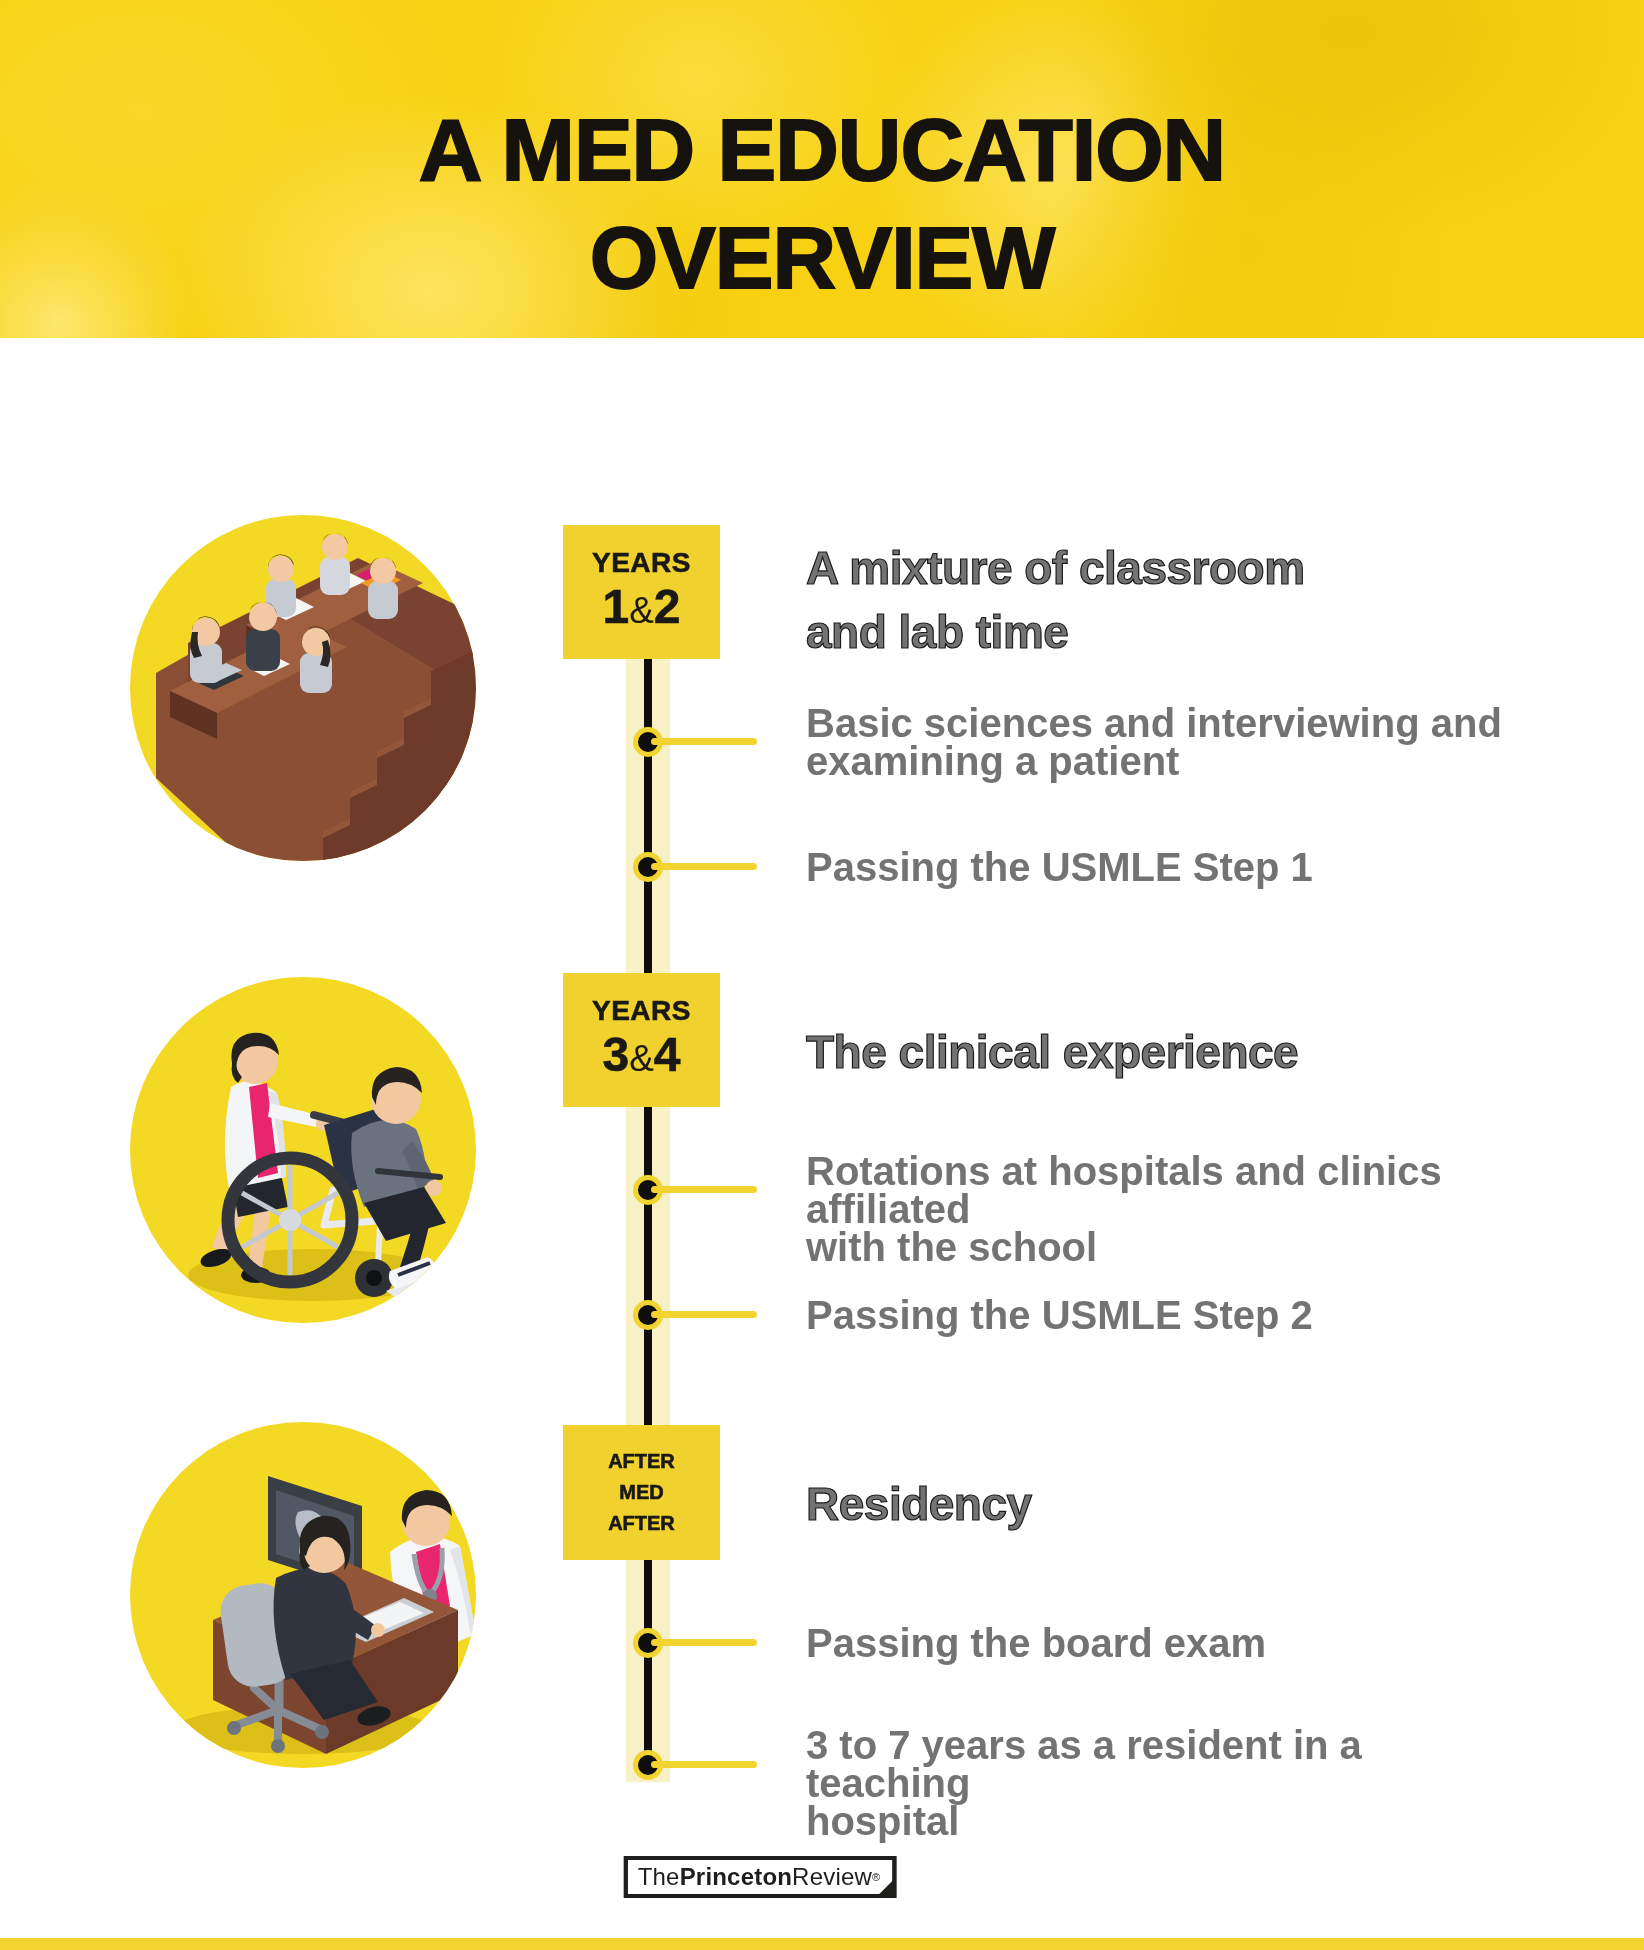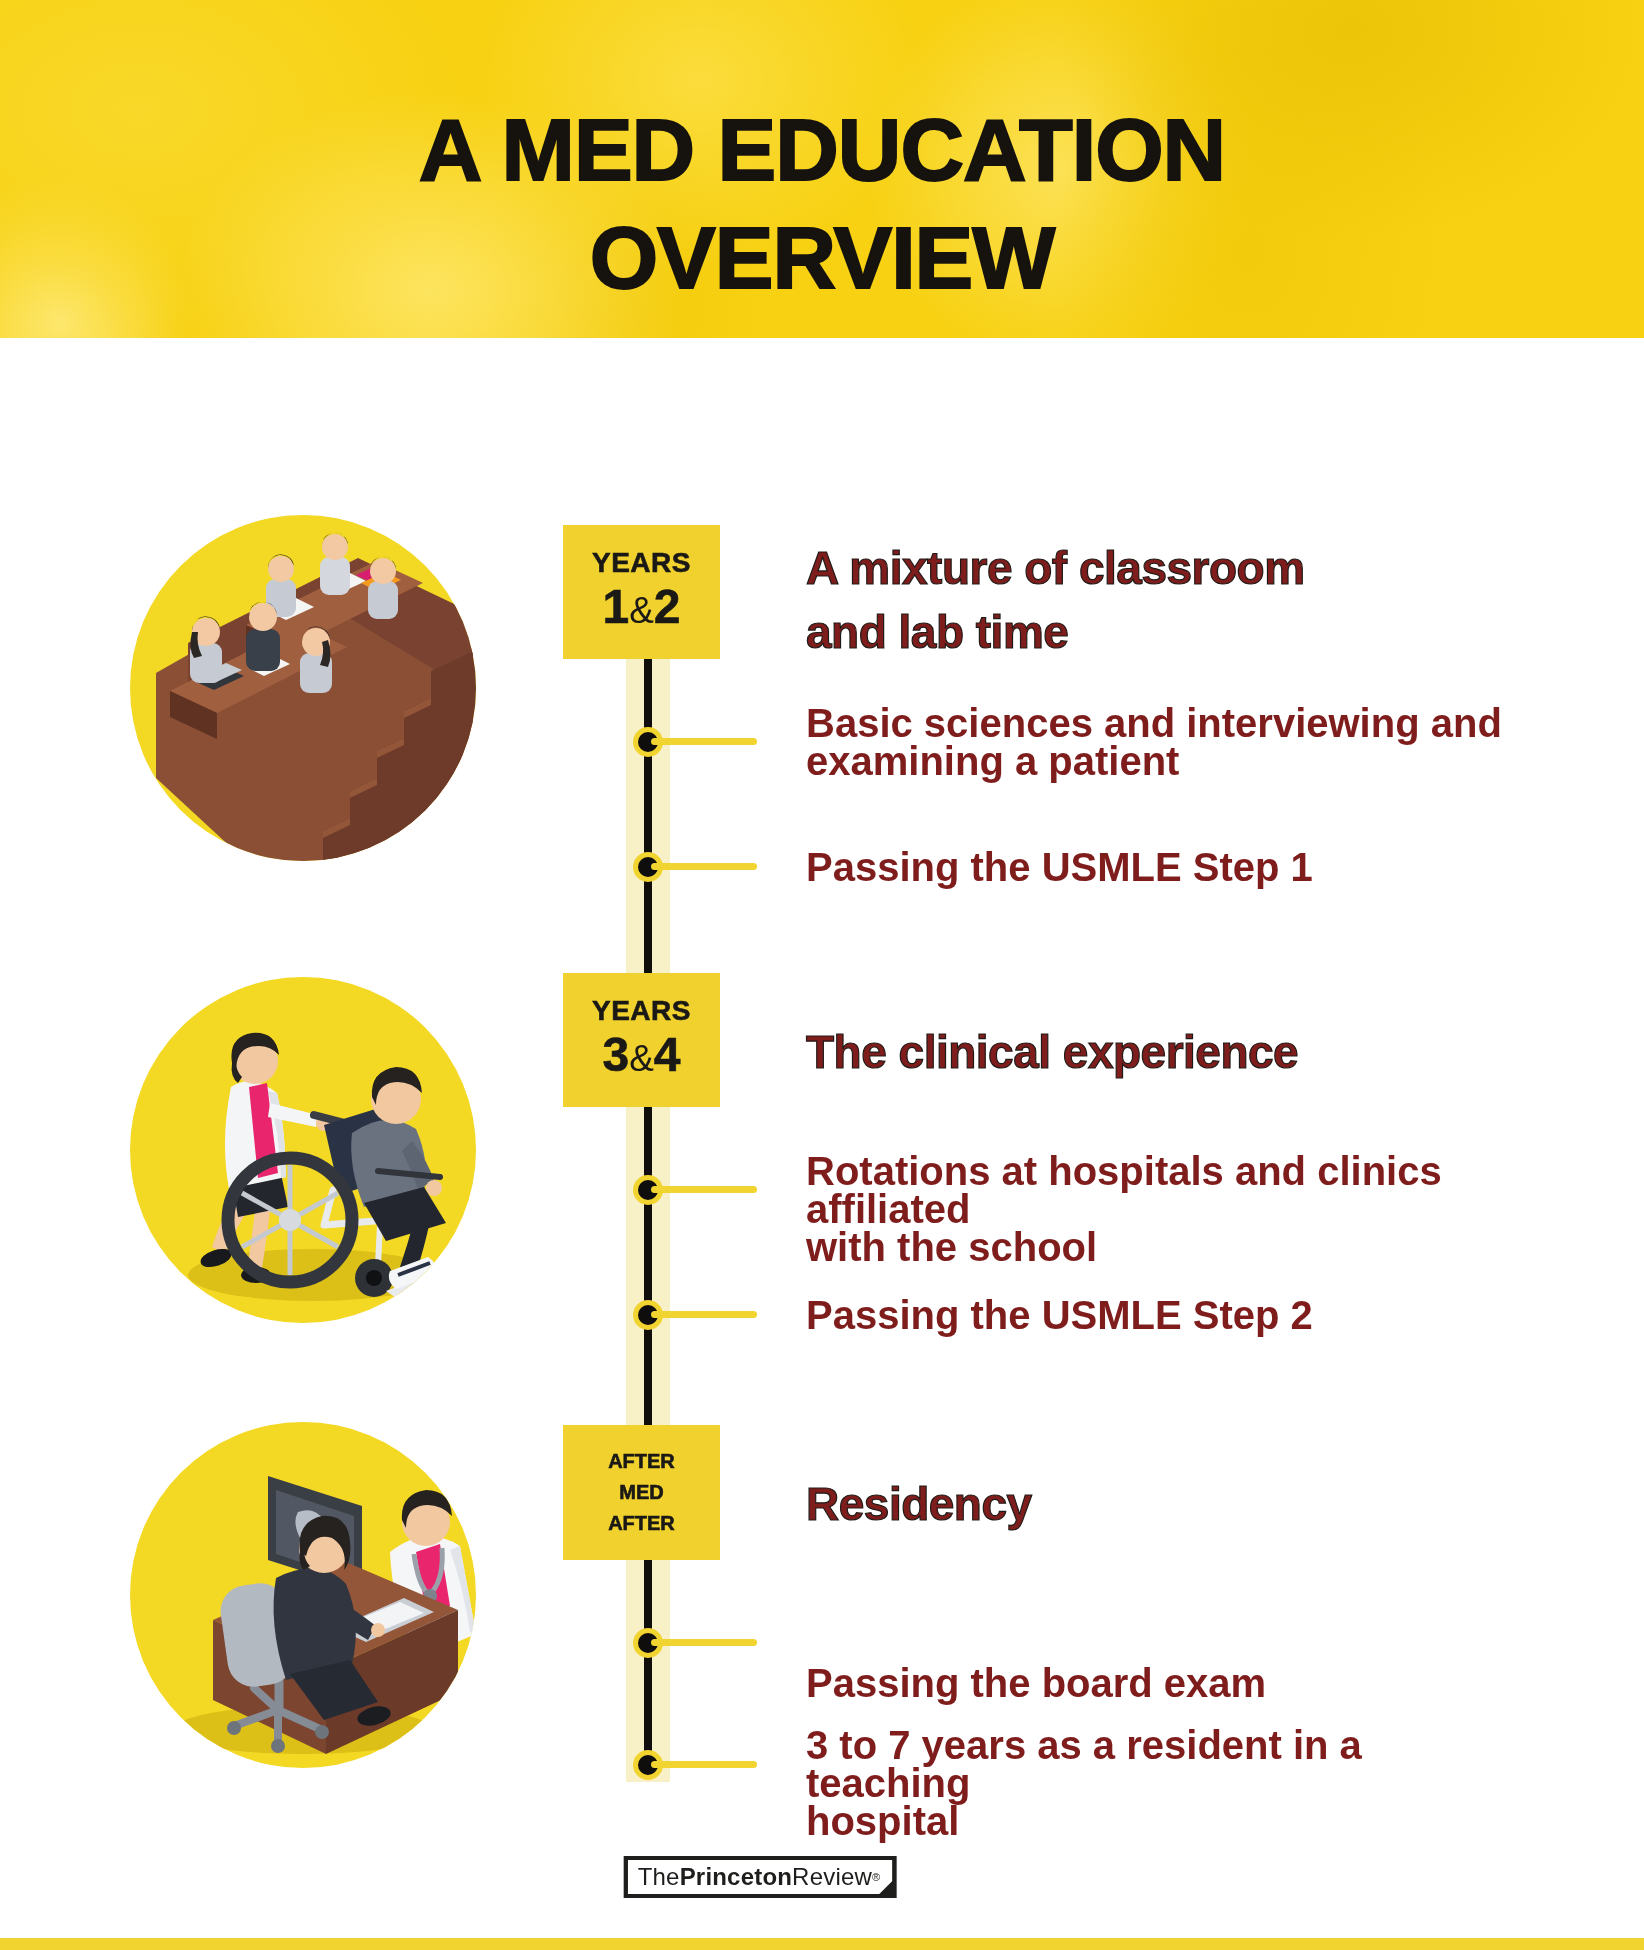--- a/index.html
+++ b/index.html
@@ -48,41 +48,41 @@
   .badge .b-big { font-size:48px; font-weight:700; line-height:52px; margin-top:2px; }
   .badge .b-big .amp { font-size:37px; font-weight:400; -webkit-text-stroke:0; }
   .badge .b-line { display:block; font-size:20px; line-height:31px; font-weight:700; }
 
   
   .dot {
     position:absolute; left:633px; width:30px; height:30px; border-radius:50%;
     background:#0F0E0C; border:5px solid #F2D430;
   }
   .stub { position:absolute; left:651px; width:106px; height:7px; border-radius:4px; background:#F2D430; }
-  .bullet-text, .heading { position:absolute; left:806px; color:#7f1d1d; }
+  .bullet-text, .heading { position:absolute; left:806px; color:#737373; }
   .bullet-text { font-size:40px; line-height:38px; font-weight:700; }
   .bullet-text span { display:block; }
   .heading { font-size:46px; line-height:64px; font-weight:700; letter-spacing:-0.5px; -webkit-text-stroke:1.2px #1D1B18; }
   .heading span { display:block; }
 
   .dot-1 { top:389px; }  .stub-1 { top:400px; }
   .dot-2 { top:514px; }  .stub-2 { top:525px; }
   .dot-3 { top:837px; }  .stub-3 { top:848px; }
   .dot-4 { top:962px; }  .stub-4 { top:973px; }
   .dot-5 { top:1290px; } .stub-5 { top:1301px; }
   .dot-6 { top:1412px; } .stub-6 { top:1423px; }
 
   .h-1 { top:198px; }
   .h-2 { top:682px; }
   .h-3 { top:1134px; }
   .bt-1 { top:366px; }
   .bt-2 { top:510px; }
   .bt-3 { top:814px; }
   .bt-4 { top:958px; }
-  .bt-5 { top:1286px;margin-top:40px; }
+  .bt-5 { top:1286px; }
   .bt-6 { top:1388px; }
 
   
   .illus { position:absolute; left:128px; width:350px; height:350px; }
   .il-1 { top:175px; }
   .il-2 { top:637px; }
   .il-3 { top:1082px; }
 
   
   .logo {

